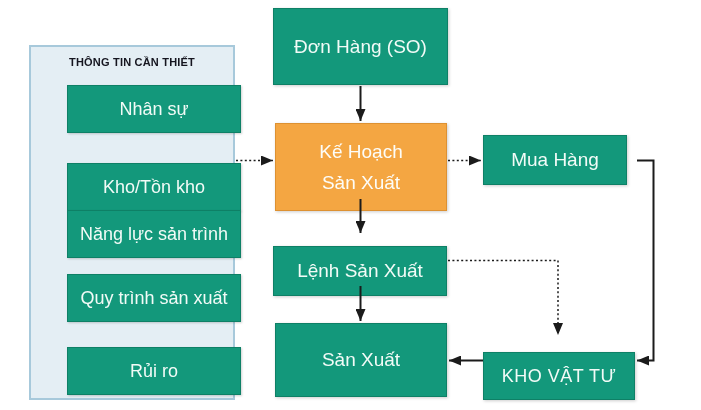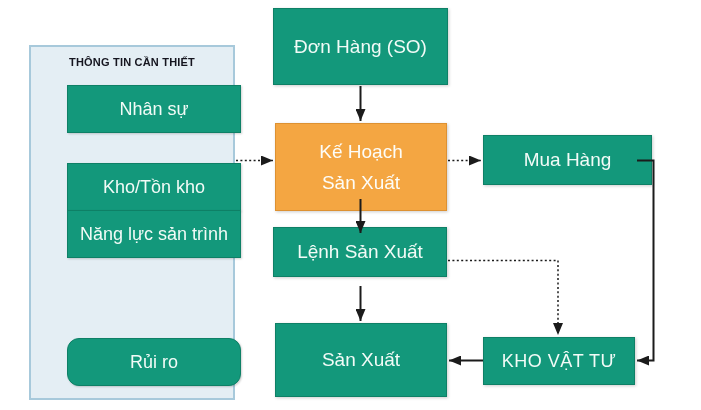--- a/index.html
+++ b/index.html
@@ -94,47 +94,50 @@
     <div class="panel-title">THÔNG TIN CẦN THIẾT</div>
     <div class="panel-item" style="top:38px;">
         <span>Nhân sự</span>
       </div>
     <div class="panel-item" style="top:116px;">
         <span>Kho/Tồn kho</span>
       </div>
     <div class="panel-item" style="top:163px;">
         <span>Năng lực sản trình</span>
       </div>
-    <div class="panel-item" style="top:291px;border-radius:12px;">
+    <div class="panel-item" style="top:227px;">
+        <span>Quy trình sản xuất</span>
+      </div>
+    <div class="panel-item" style="top:300px;">
         <span>Rủi ro</span>
       </div>
   </div>
 
   <div class="node green" style="left:273px; top:8px; width:175px; height:77px;">
     <span>Đơn Hàng (SO)</span>
   </div>
 
   <div class="node orange" style="left:275px; top:123px; width:172px; height:88px;gap:7px;">
     <span>Kế Hoạch</span>
     <span>Sản Xuất</span>
   </div>
 
-  <div class="node green" style="left:483px; top:135px; width:169px; height:50px;">
+  <div class="node green" style="left:483px; top:135px; width:144px; height:50px;">
     <span>Mua Hàng</span>
   </div>
 
-  <div class="node green" style="left:273px; top:227px; width:174px; height:50px;">
+  <div class="node green" style="left:273px; top:246px; width:174px; height:50px;">
     <span>Lệnh Sản Xuất</span>
   </div>
 
   <div class="node green" style="left:275px; top:323px; width:172px; height:74px;">
     <span>Sản Xuất</span>
   </div>
 
-  <div class="node green caps" style="left:483px; top:337px; width:152px; height:48px; font-size:18px;">
+  <div class="node green caps" style="left:483px; top:352px; width:152px; height:48px; font-size:18px;">
     <span>KHO VẬT TƯ</span>
   </div>
 
   <svg class="arrows" width="701" height="410" viewBox="0 0 701 410">
     <defs>
       <marker id="ah" markerUnits="userSpaceOnUse" markerWidth="12" markerHeight="10" refX="12" refY="5" orient="auto">
         <path d="M0,0 L12,5 L0,10 Z" fill="#1b1b1b"></path>
       </marker>
     </defs>
 

